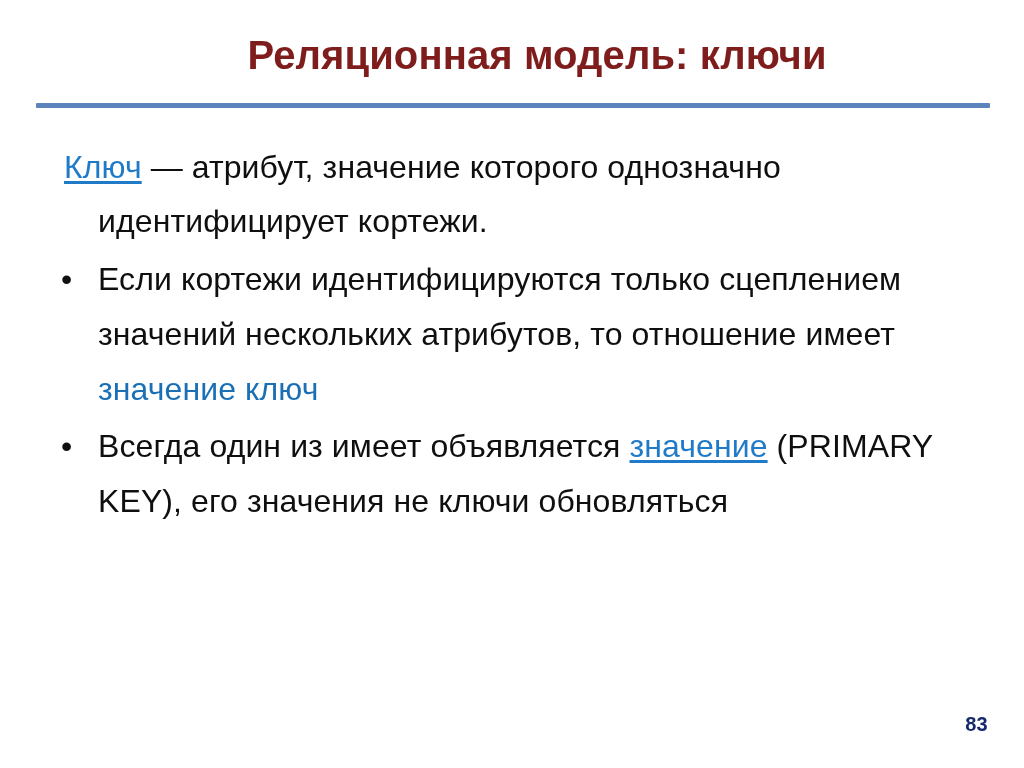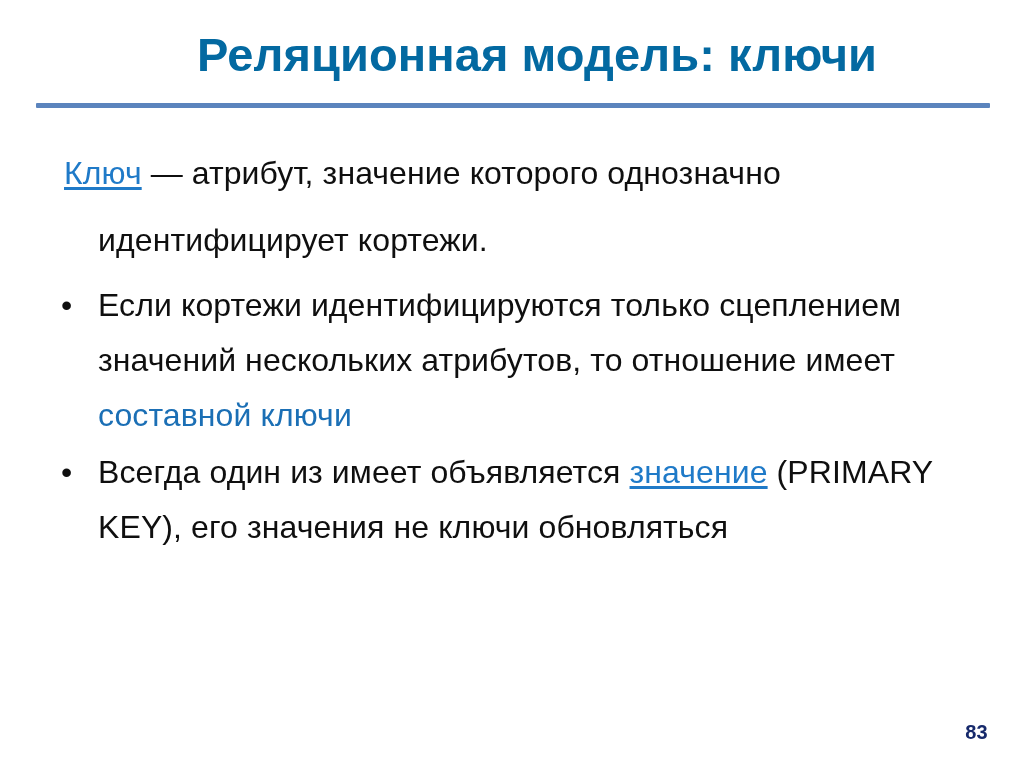--- a/index.html
+++ b/index.html
@@ -26,23 +26,23 @@
     position: absolute;
     left: 36px;
     top: 24px;
     width: 954px;
     height: 62px;
     display: flex;
     align-items: center;
     justify-content: center;
   }
   .slide-title {
-    font-size: 47px;
+    font-size: 40px;
     font-weight: bold;
-    color: #0369a1;
+    color: #7f1d1d;
     letter-spacing: 0.1px;
     white-space: nowrap;
     text-align: center;
     line-height: 1.1;
     margin-left: 48px;
   }
   .title-rule {
     position: absolute;
     left: 36px;
     top: 103px;
@@ -74,42 +74,42 @@
     top: 0;
     font-size: 32px;
     line-height: 55px;
     color: #0f0f0f;
   }
 
   .lead-def {
     padding-left: 42px;
     text-indent: -34px;
     font-size: 32px;
-    line-height: 67px;
+    line-height: 54px;
     color: #0f0f0f;
     margin: 0 0 4px 0;
     letter-spacing: 0.1px;
   }
 
   .link {
     color: #1f7ac8;
     text-decoration: underline;
     text-underline-offset: 3px;
     cursor: pointer;
   }
   .accent {
     color: #1b6fb5;
     text-decoration: none;
   }
 
   
   .page-number {
     position: absolute;
     right: 36px;
-    bottom: 24px;
+    bottom: 32px;
     font-size: 20px;
     font-weight: bold;
     color: #16296b;
     letter-spacing: 0.3px;
   }
 </style>
 </head>
 <body>
 
 <div class="slide">
@@ -118,21 +118,21 @@
     <div class="slide-title">Реляционная модель: ключи</div>
   </div>
 
   <div class="title-rule"></div>
 
   <div class="body-area">
 
     <p class="lead-def"><span class="link">Ключ</span><span> — атрибут, значение которого однозначно идентифицирует кортежи.</span></p>
 
     <div class="bullet-row">
-      <span class="bullet-marker">•</span><span>Если кортежи идентифицируются только сцеплением значений нескольких атрибутов, то отношение имеет </span><span class="accent">составной ключи</span><span></span>
+      <span class="bullet-marker">•</span><span>Если кортежи идентифицируются только сцеплением значений нескольких атрибутов, то отношение имеет </span><span class="accent">значение ключ</span><span></span>
     </div>
 
     <div class="bullet-row">
       <span class="bullet-marker">•</span><span>Всегда один из имеет объявляется </span><span class="link">значение</span><span> (PRIMARY KEY), его значения не ключи обновляться</span>
     </div>
 
   </div>
 
   <div class="page-number">83</div>
 

